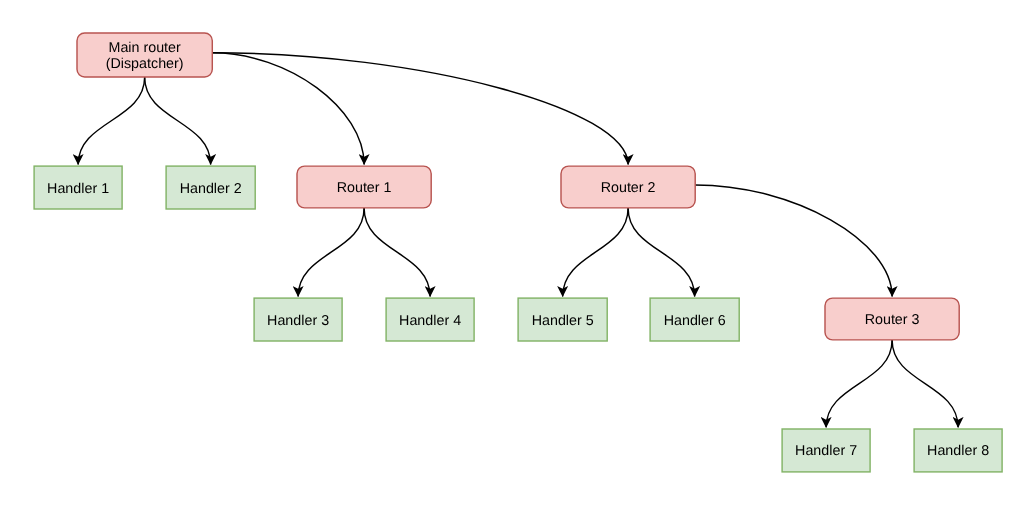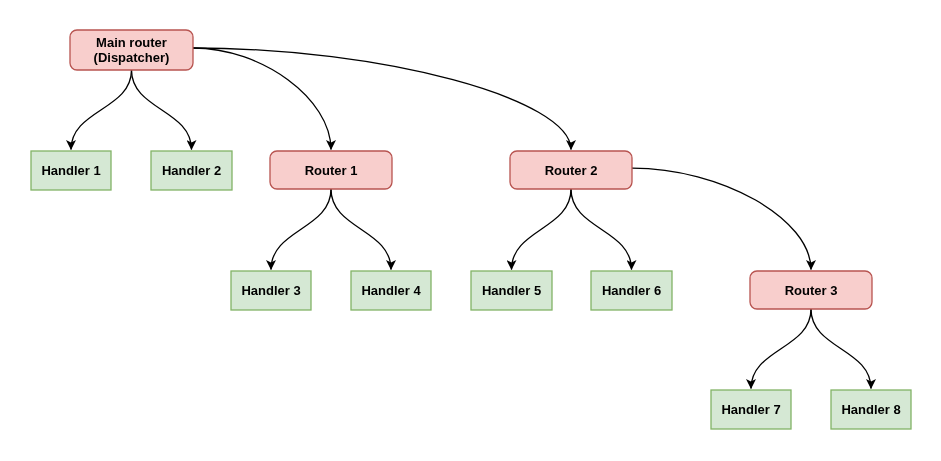--- a/index.html
+++ b/index.html
@@ -7,21 +7,20 @@
     padding: 0;
     background: #ffffff;
     font-family: "Liberation Sans", sans-serif;
   }
   .canvas-wrap {
     position: relative;
     width: 941px;
     height: 461px;
     background: #ffffff;
     overflow: hidden;
-    font-weight: bold;
   }
   svg text {
     font-family: "Liberation Sans", sans-serif;
     font-size: 13px;
     fill: #000000;
   }
 </style>
 </head>
 <body>
 

